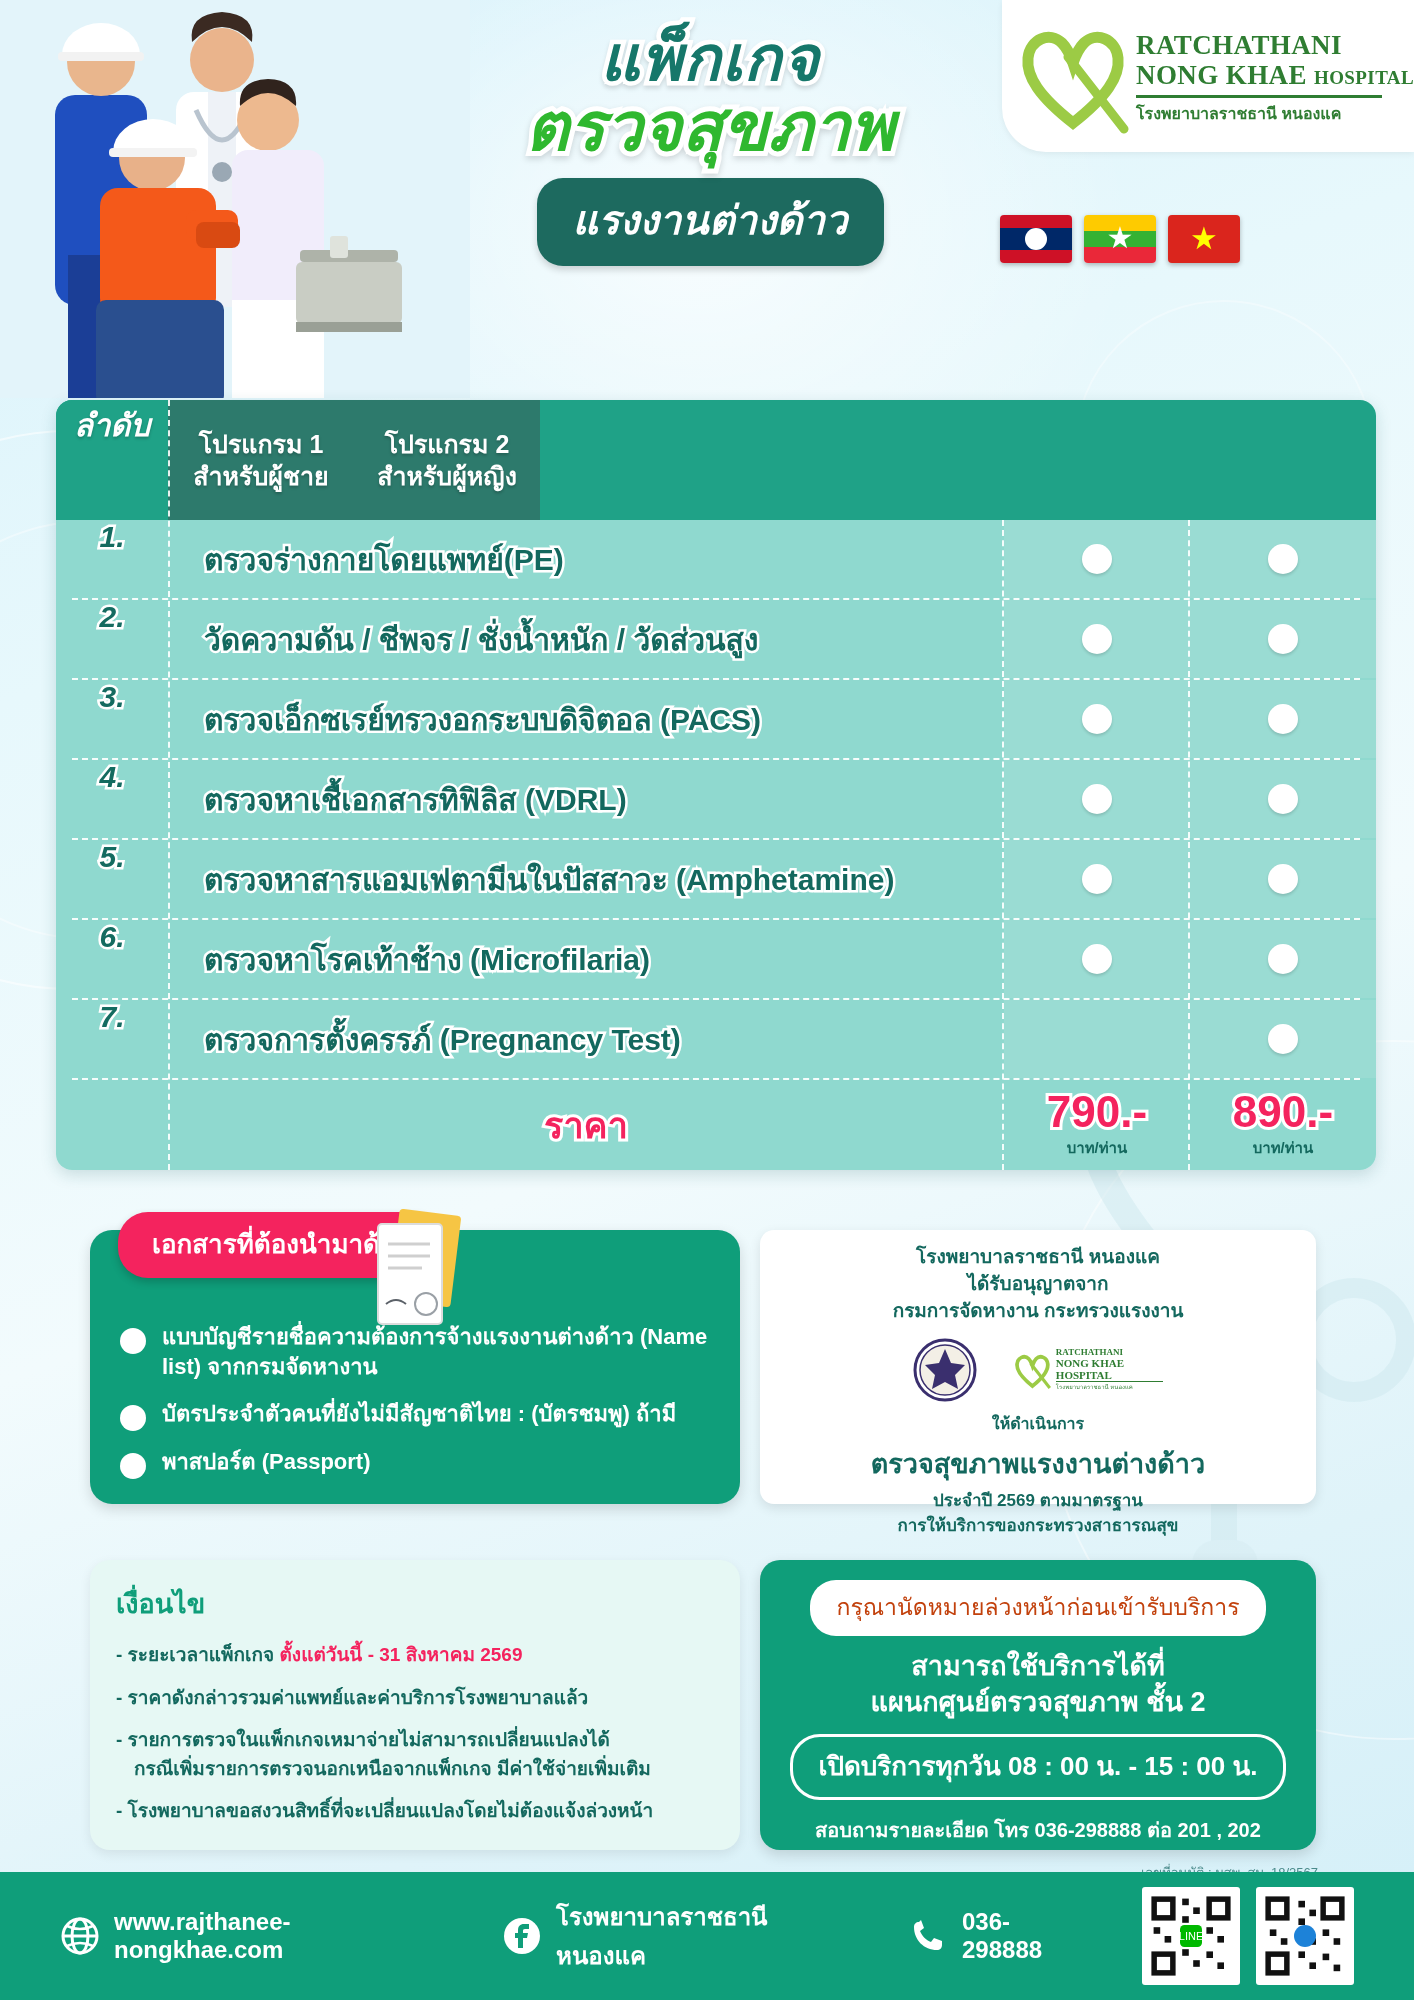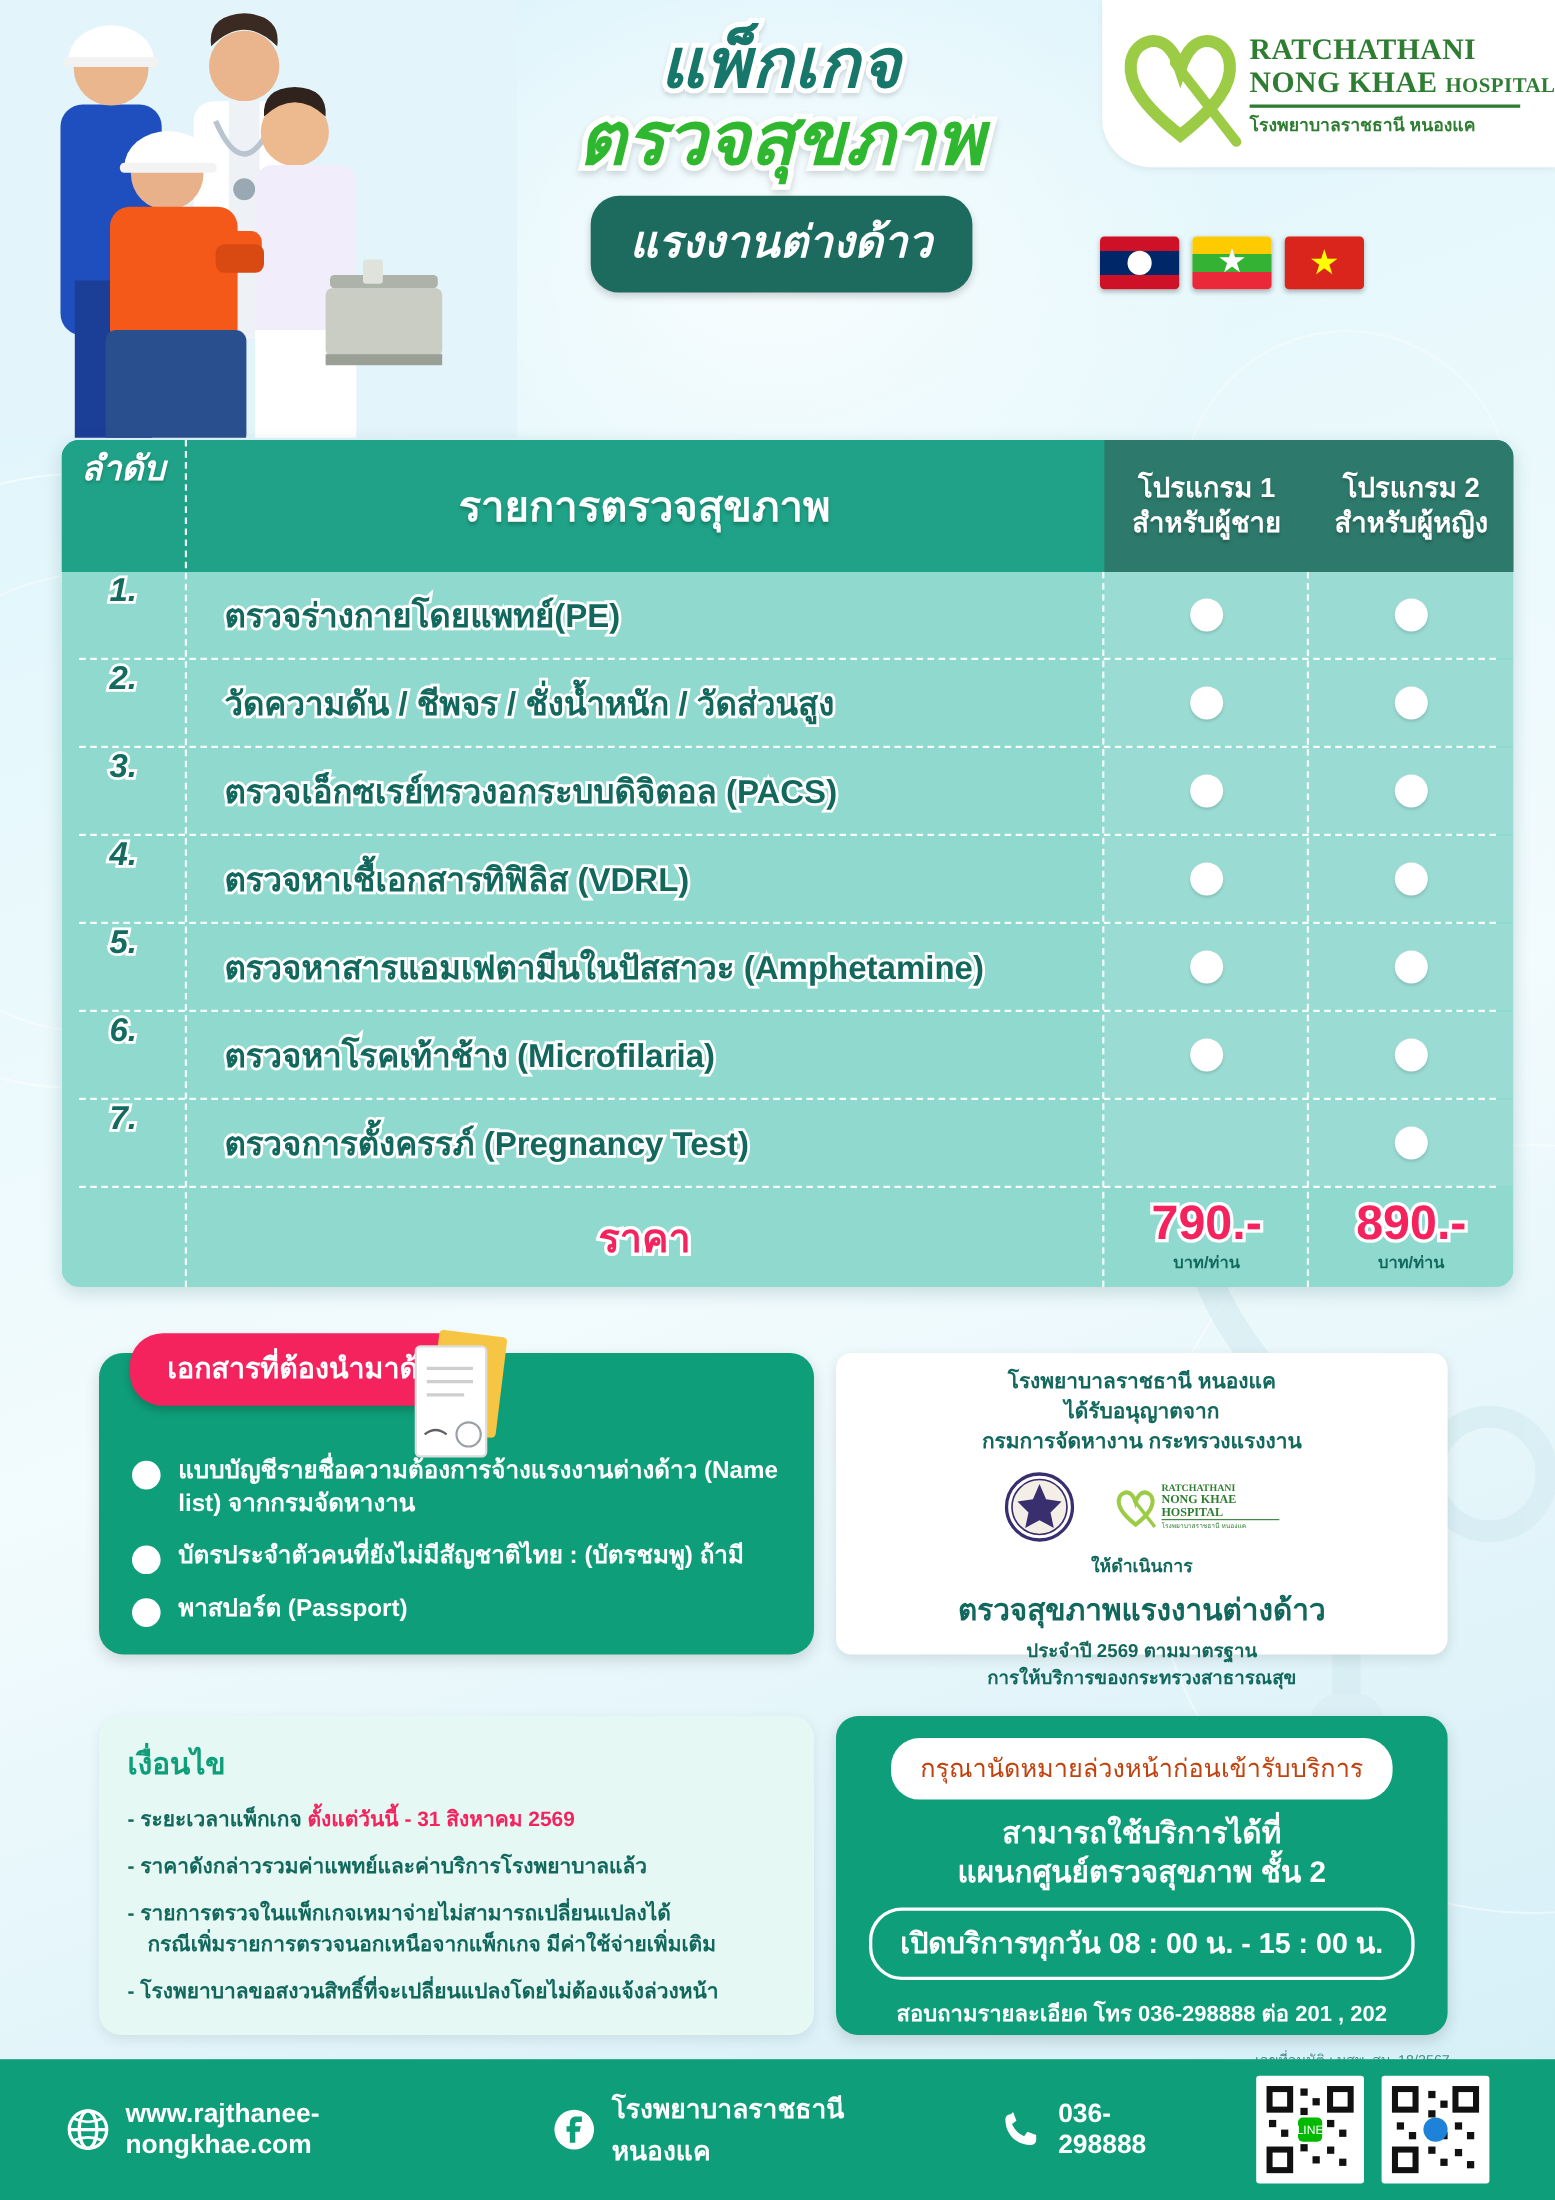--- a/index.html
+++ b/index.html
@@ -346,23 +346,20 @@
   </div>
 
   <div class="table-wrap">
     <div class="vsep vsep-a"></div>
     <div class="vsep vsep-b"></div>
     <div class="vsep vsep-c"></div>
 
     <div class="trow thead">
       <div class="c-no">
           <span class="th-txt th-no">ลำดับ</span>
-        </div>
-      <div class="c-item">
-          <span class="th-txt th-item">รายการตรวจสุขภาพ</span>
         </div>
       <div class="c-p1">
         <div class="th-txt th-prog">
           <div>โปรแกรม 1</div>
           <div>สำหรับผู้ชาย</div>
         </div>
       </div>
       <div class="c-p2">
         <div class="th-txt th-prog">
           <div>โปรแกรม 2</div>

